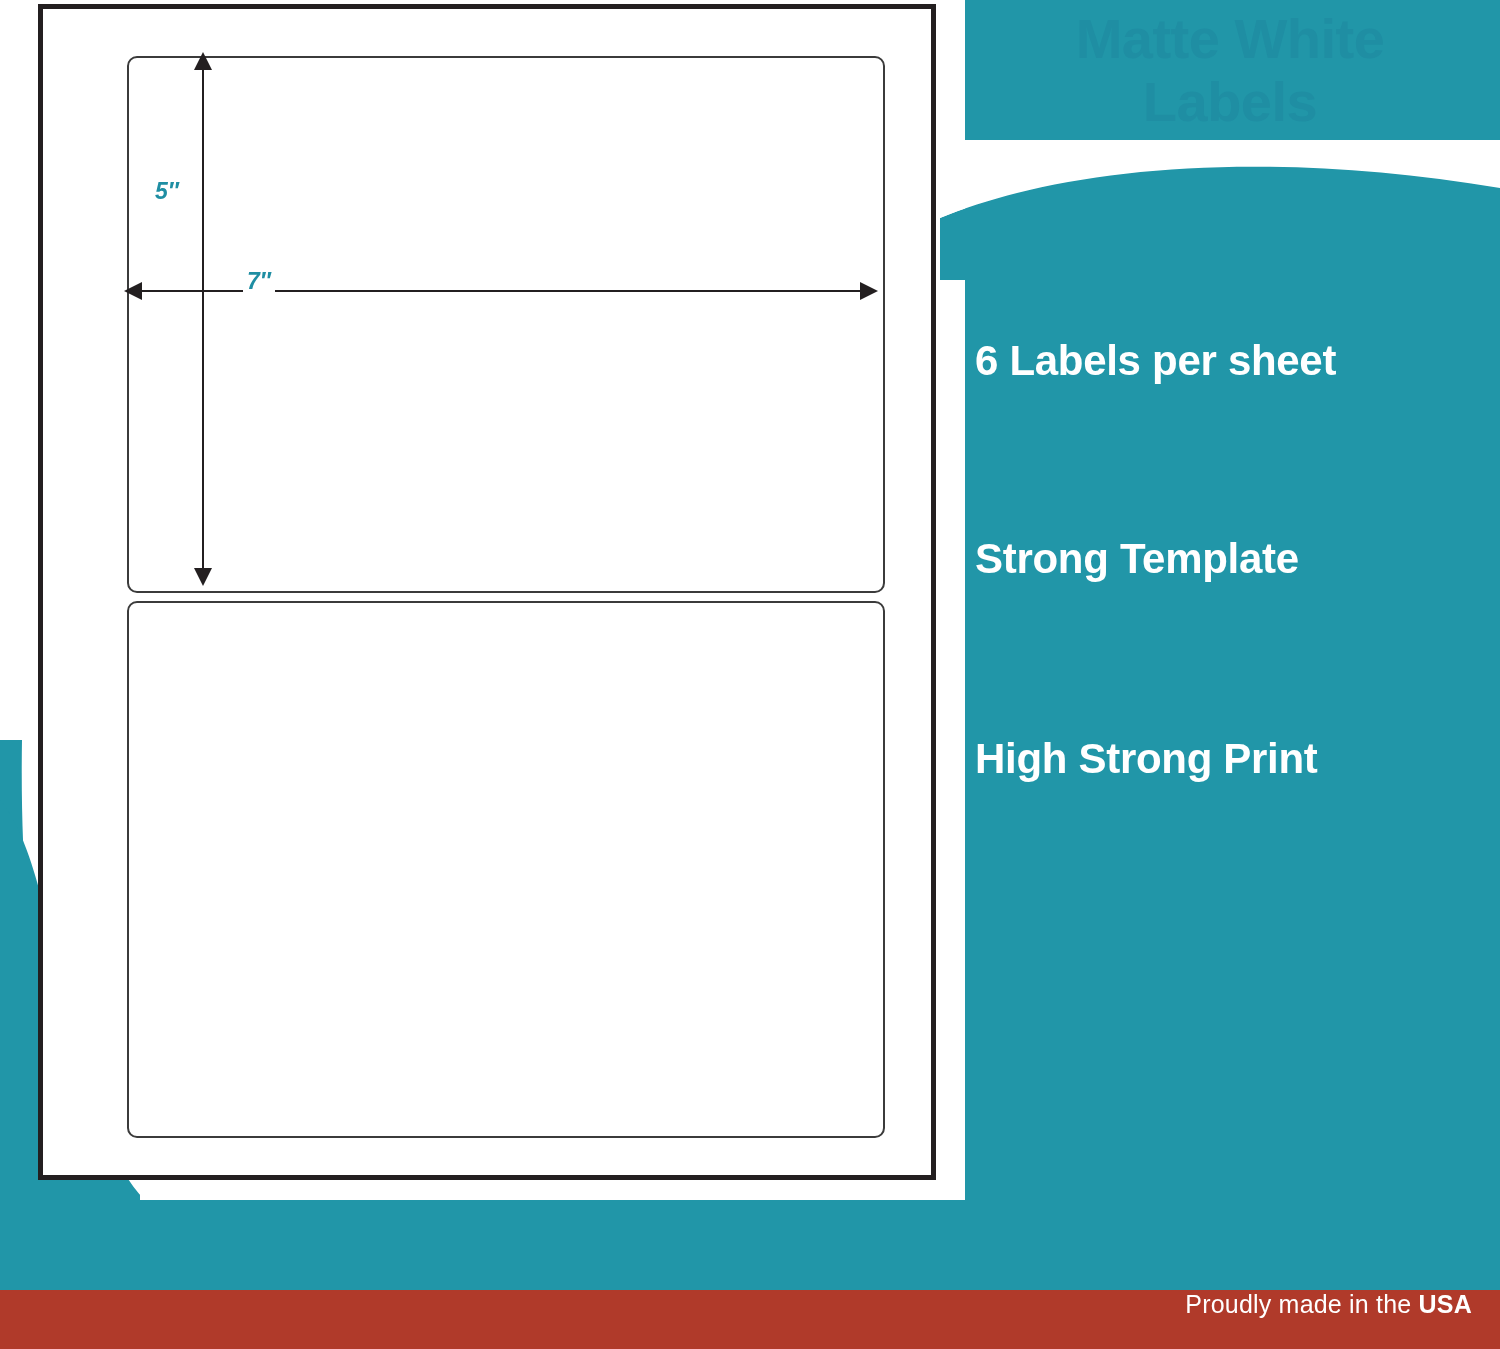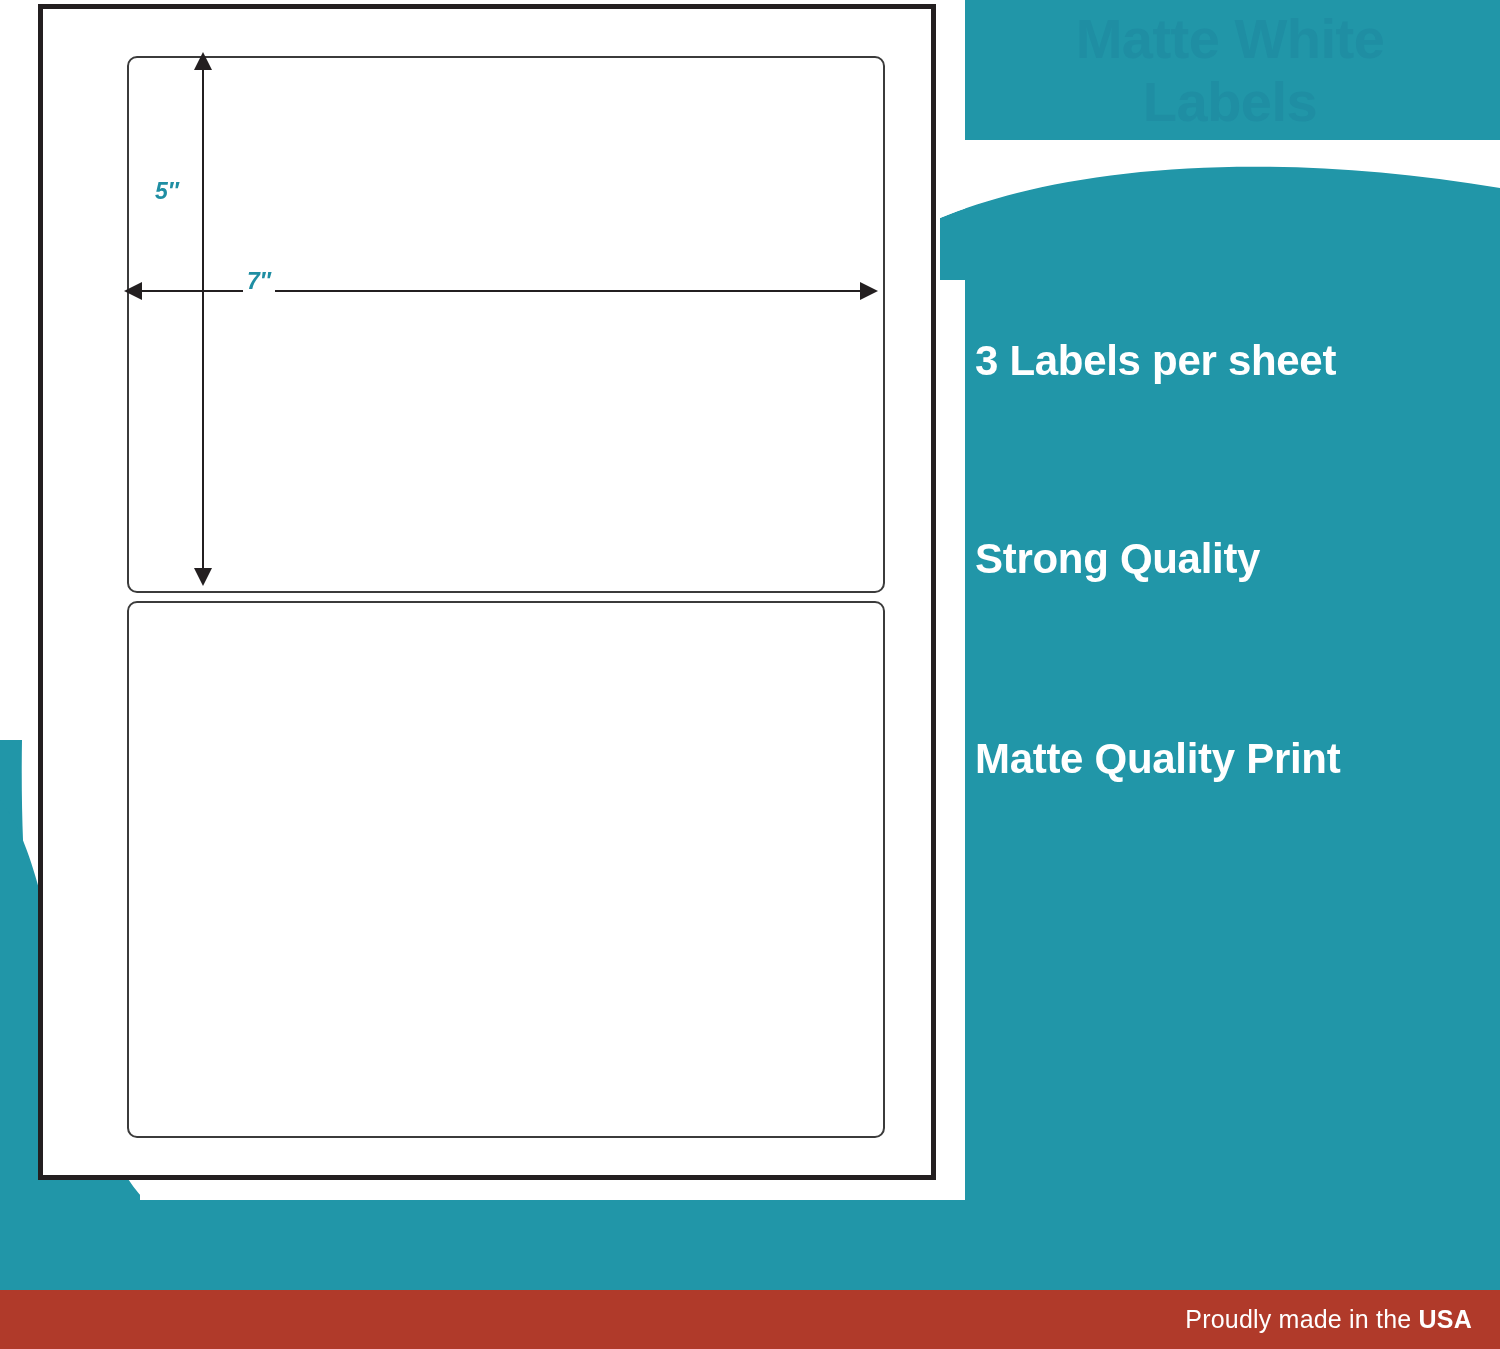--- a/index.html
+++ b/index.html
@@ -46,21 +46,20 @@
 
   
   .footer-bar {
     position: absolute;
     left: 0;
     bottom: 0;
     width: 1500px;
     height: 59px;
     background: #b03a2a;
     display: flex;
-    align-items: center;
     justify-content: flex-end;
   }
   .footer-text {
     color: #ffffff;
     font-size: 25px;
     font-weight: normal;
     letter-spacing: 0.2px;
     padding-right: 28px;
     white-space: nowrap;
   }
@@ -196,21 +195,21 @@
   </svg>
 
   <div class="dim-label" id="dim-height-label">5″</div>
   <div class="dim-label" id="dim-width-label">7″</div>
 
   <div class="headline">
     <div>Matte White</div>
     <div>Labels</div>
   </div>
 
-  <div class="feature" id="feature-0">3 Labels per sheet</div>
-  <div class="feature" id="feature-1">Strong Quality</div>
-  <div class="feature" id="feature-2">Matte Quality Print</div>
+  <div class="feature" id="feature-0">6 Labels per sheet</div>
+  <div class="feature" id="feature-1">Strong Template</div>
+  <div class="feature" id="feature-2">High Strong Print</div>
 
   <div class="footer-bar">
     <div class="footer-text"><span>Proudly made in the </span><b>USA</b></div>
   </div>
 
 </div>
 
 </body></html>

